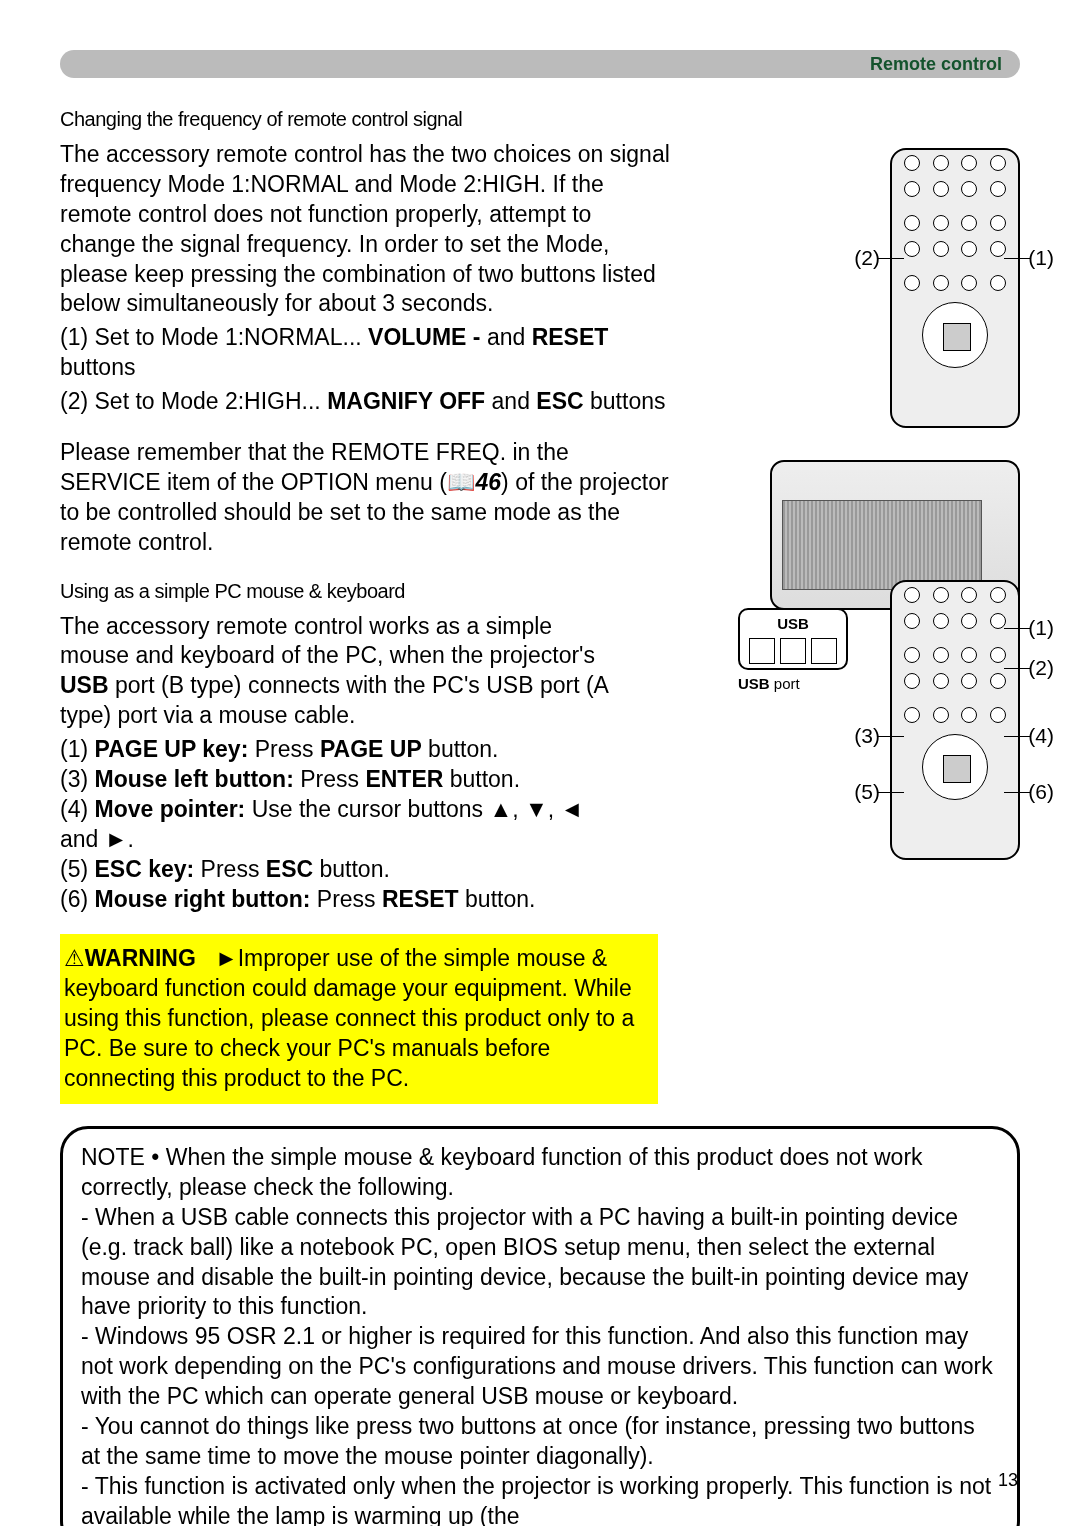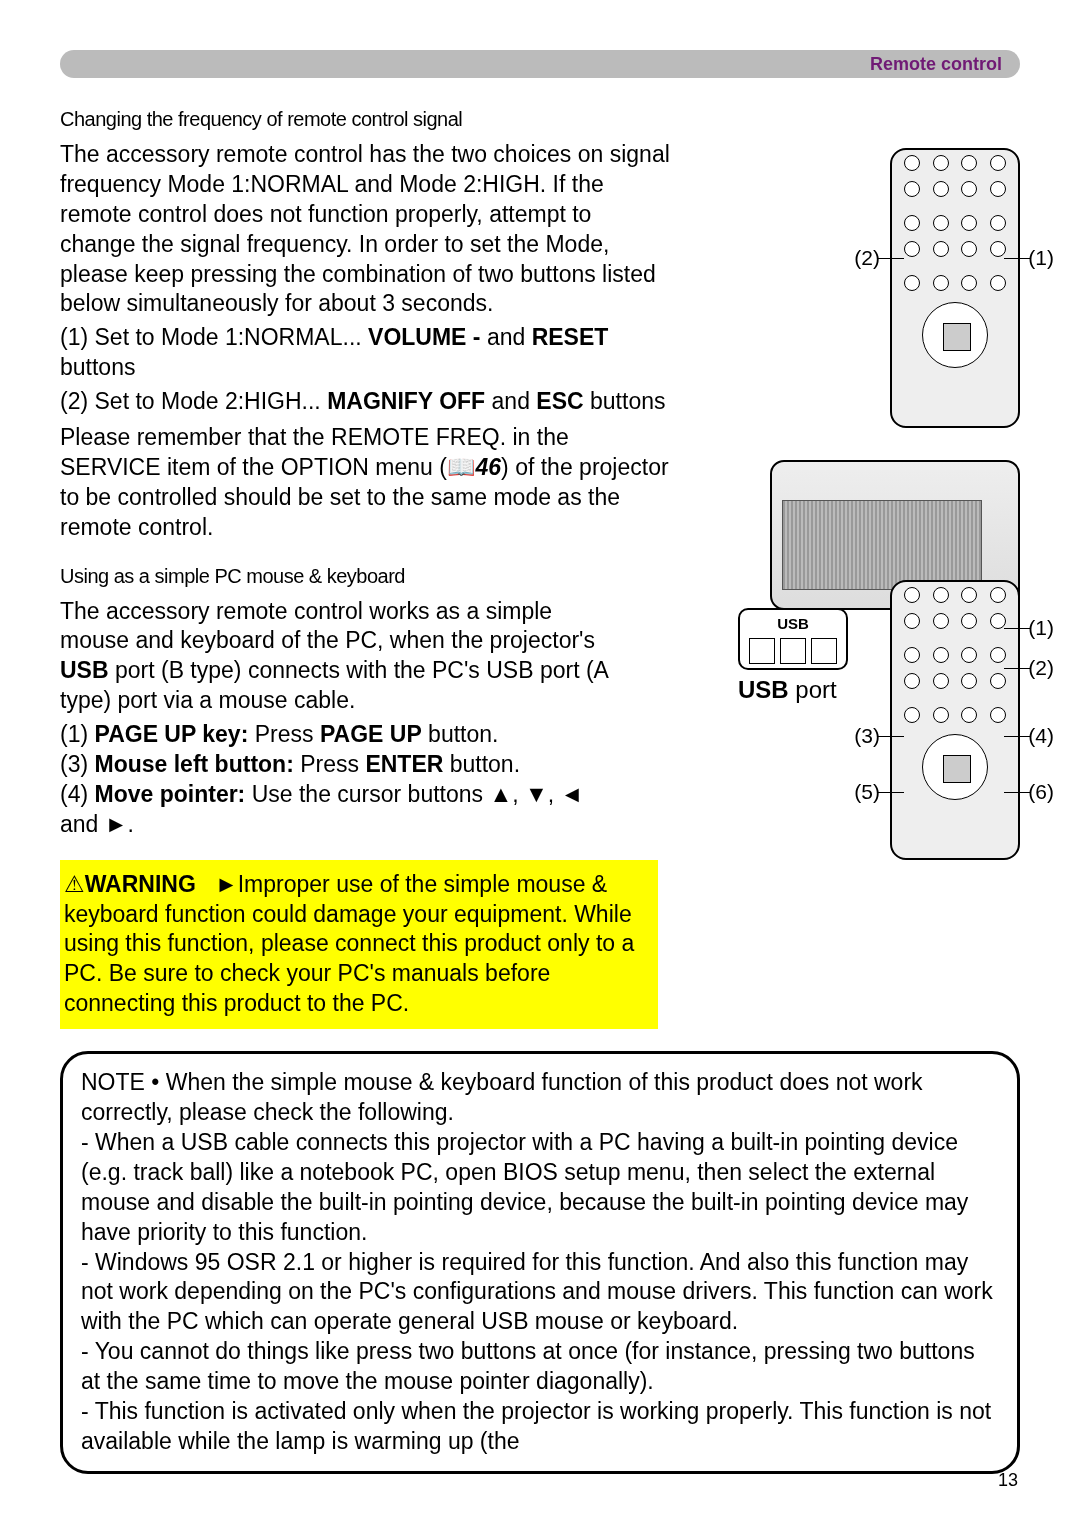--- a/index.html
+++ b/index.html
@@ -18,21 +18,21 @@
     height: 28px;
     background: #bbb;
     border-radius: 14px;
     margin-bottom: 28px;
     position: relative;
   }
   .header-bar .label {
     position: absolute;
     right: 18px;
     top: 3px;
-    color: #701a75;
+    color: #14532d;
     font-weight: bold;
     font-size: 18px;
   }
   h2.section {
     font-size: 20px;
     font-weight: 400;
     margin: 14px 0 8px 0;
     letter-spacing: -0.5px;
   }
   .para { margin-bottom: 4px; }
@@ -133,55 +133,57 @@
     border:2px solid #000;
     border-radius:10px;
     padding:4px 6px;
     background:#fff;
   }
   .usb-title{font-weight:bold;font-size:15px;text-align:center;}
   .usb-icons{display:flex;justify-content:space-around;padding-top:4px;}
   .usb-icons span{
     width:26px;height:26px;border:1px solid #000;display:inline-block;
   }
-  .usb-port-label{font-size:24px;margin-top:4px;}
+  .usb-port-label{font-size:15px;margin-top:4px;}
   b { font-weight: bold; }
 </style>
 </head>
 <body>
 
 <div class="header-bar">
   <span class="label">Remote control</span>
 </div>
 
 <h2 class="section">Changing the frequency of remote control signal</h2>
 
 <div class="para narrow1">The accessory remote control has the two choices on signal frequency Mode 1:NORMAL and Mode 2:HIGH. If the remote control does not function properly, attempt to change the signal frequency. In order to set the Mode, please keep pressing the combination of two buttons listed below simultaneously for about 3 seconds.</div>
 
 <div class="para narrow1">
   <span>(1) Set to Mode 1:NORMAL... </span><b>VOLUME -</b><span> and </span><b>RESET</b><span> buttons</span>
 </div>
 <div class="para narrow1">
   <span>(2) Set to Mode 2:HIGH... </span><b>MAGNIFY OFF</b><span> and </span><b>ESC</b><span> buttons</span>
 </div>
 
-<div class="para narrow1" style="margin-top:6px;">
+<div class="para narrow1" style="margin-top:21px;">
   <span>Please remember that the REMOTE FREQ. in the SERVICE item of the OPTION menu (</span><span>📖</span><b><i>46</i></b><span>) of the projector to be controlled should be set to the same mode as the remote control.</span>
 </div>
 
 <h2 class="section" style="margin-top:20px;">Using as a simple PC mouse &amp; keyboard</h2>
 
 <div class="para narrow2">
   <span>The accessory remote control works as a simple mouse and keyboard of the PC, when the projector's </span><b>USB</b><span> port (B type) connects with the PC's USB port (A type) port via a mouse cable.</span>
 </div>
 
 <div class="para narrow2" style="margin-top:2px;">
   <div><span>(1) </span><b>PAGE UP key:</b><span> Press </span><b>PAGE UP</b><span> button.</span></div>
   <div><span>(3) </span><b>Mouse left button:</b><span> Press </span><b>ENTER</b><span> button.</span></div>
   <div><span>(4) </span><b>Move pointer:</b><span> Use the cursor buttons ▲, ▼, ◄ and ►.</span></div>
+  <div><span>(5) </span><b>ESC key:</b><span> Press </span><b>ESC</b><span> button.</span></div>
+  <div><span>(6) </span><b>Mouse right button:</b><span> Press </span><b>RESET</b><span> button.</span></div>
 </div>
 
 <div class="warning-box">
   <span>⚠</span><span class="war-lead">WARNING</span>&nbsp;&nbsp;&nbsp;<span>►</span><span>Improper use of the simple mouse &amp; keyboard function could damage your equipment. While using this function, please connect this product only to a PC. Be sure to check your PC's manuals before connecting this product to the PC.</span>
 </div>
 
 <div class="note-box">
   <div><span class="note-lead">NOTE</span><span>  • When the simple mouse &amp; keyboard function of this product does not work correctly, please check the following.</span></div>
   <div>- When a USB cable connects this projector with a PC having a built-in pointing device (e.g. track ball) like a notebook PC, open BIOS setup menu, then select the external mouse and disable the built-in pointing device, because the built-in pointing device may have priority to this function.</div>
   <div>- Windows 95 OSR 2.1 or higher is required for this function. And also this function may not work depending on the PC's configurations and mouse drivers. This function can work with the PC which can operate general USB mouse or keyboard.</div>

